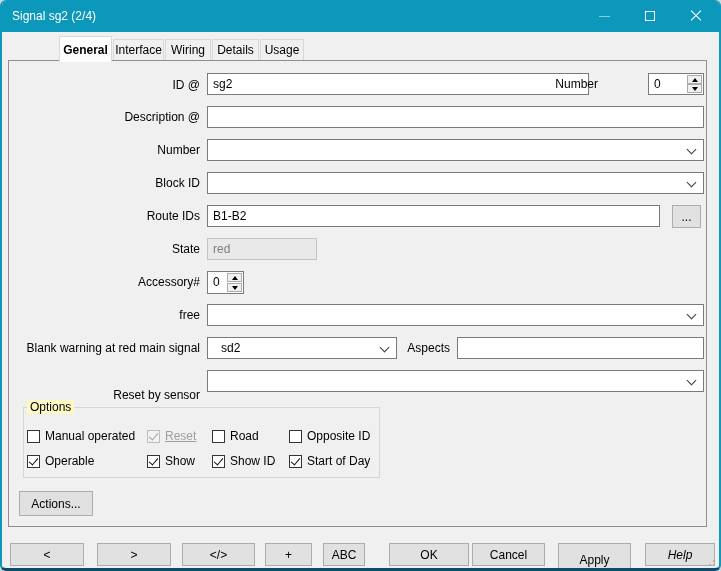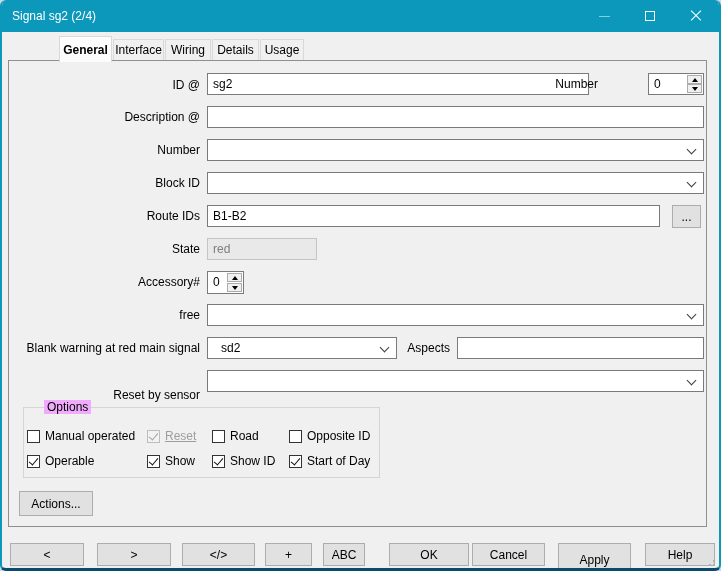--- a/index.html
+++ b/index.html
@@ -54,21 +54,21 @@
   .spin-btn.up { top:0; }
   .spin-btn.dn { bottom:0; }
   .tri-up { width:0; height:0; border-left:3px solid transparent; border-right:3px solid transparent; border-bottom:4px solid #000; }
   .tri-dn { width:0; height:0; border-left:3px solid transparent; border-right:3px solid transparent; border-top:4px solid #000; }
 
   .btn { position:absolute; background:#e1e1e1; border:1px solid #adadad; font-family:"Liberation Sans", sans-serif;
          font-size:12px; display:flex; align-items:center; justify-content:center; }
 
   
   .groupbox { position:absolute; left:21px; top:407px; width:357px; height:71px; border:1px solid #d5d5d5; }
-  .groupbox .gtitle { position:absolute; left:20px; top:-8px; background:#f0abfc; padding:0 3px; }
+  .groupbox .gtitle { position:absolute; left:3px; top:-8px; background:#fef9c3; padding:0 3px; }
   .cb { position:absolute; display:flex; align-items:center; cursor:default; }
   .cb .box { width:13px; height:13px; border:1px solid #333333; background:#ffffff; margin-right:5px; position:relative; flex:0 0 13px; }
   .cb.checked .box::after { content:""; position:absolute; left:3px; top:0px; width:4px; height:8px;
         border-right:1.6px solid #111111; border-bottom:1.6px solid #111111; transform:rotate(40deg); }
   .cb.disabled .box { border-color:#bdbdbd; background:#f2f2f2; }
   .cb.disabled.checked .box::after { border-color:#a3a3a3; }
   .cb.disabled .cblabel { color:#9e9e9e;text-decoration:underline; }
 
   
   .grip { position:absolute; right:4px; bottom:2px; width:10px; height:10px; }
@@ -210,21 +210,21 @@
   <div class="btn" style="left:17px; top:491px; width:74px; height:25px;">Actions...</div>
 
   <div class="btn" style="left:8px;   top:543px; width:74px; height:23px;">&lt;</div>
   <div class="btn" style="left:95px;  top:543px; width:74px; height:23px;">&gt;</div>
   <div class="btn" style="left:180px; top:543px; width:73px; height:23px;">&lt;/&gt;</div>
   <div class="btn" style="left:263px; top:543px; width:47px; height:23px;">+</div>
   <div class="btn" style="left:321px; top:543px; width:42px; height:23px;">ABC</div>
   <div class="btn" style="left:470px; top:543px; width:73px; height:23px;">Cancel</div>
   <div class="btn" style="left:387px; top:543px; width:80px; height:23px;">OK</div>
   <div class="btn" style="left:556px; top:543px; width:73px; height:34px;">Apply</div>
-  <div class="btn" style="left:643px; top:543px; width:70px; height:23px;">Help</div>
+  <div class="btn" style="left:643px; top:543px; width:70px; height:23px;font-style:italic;">Help</div>
 
   <div class="grip">
     <i style="right:0; bottom:0; position:absolute;"></i>
     <i style="right:4px; bottom:0; position:absolute;"></i>
     <i style="right:0; bottom:4px; position:absolute;"></i>
   </div>
 
 </div>
 
 </body></html>

